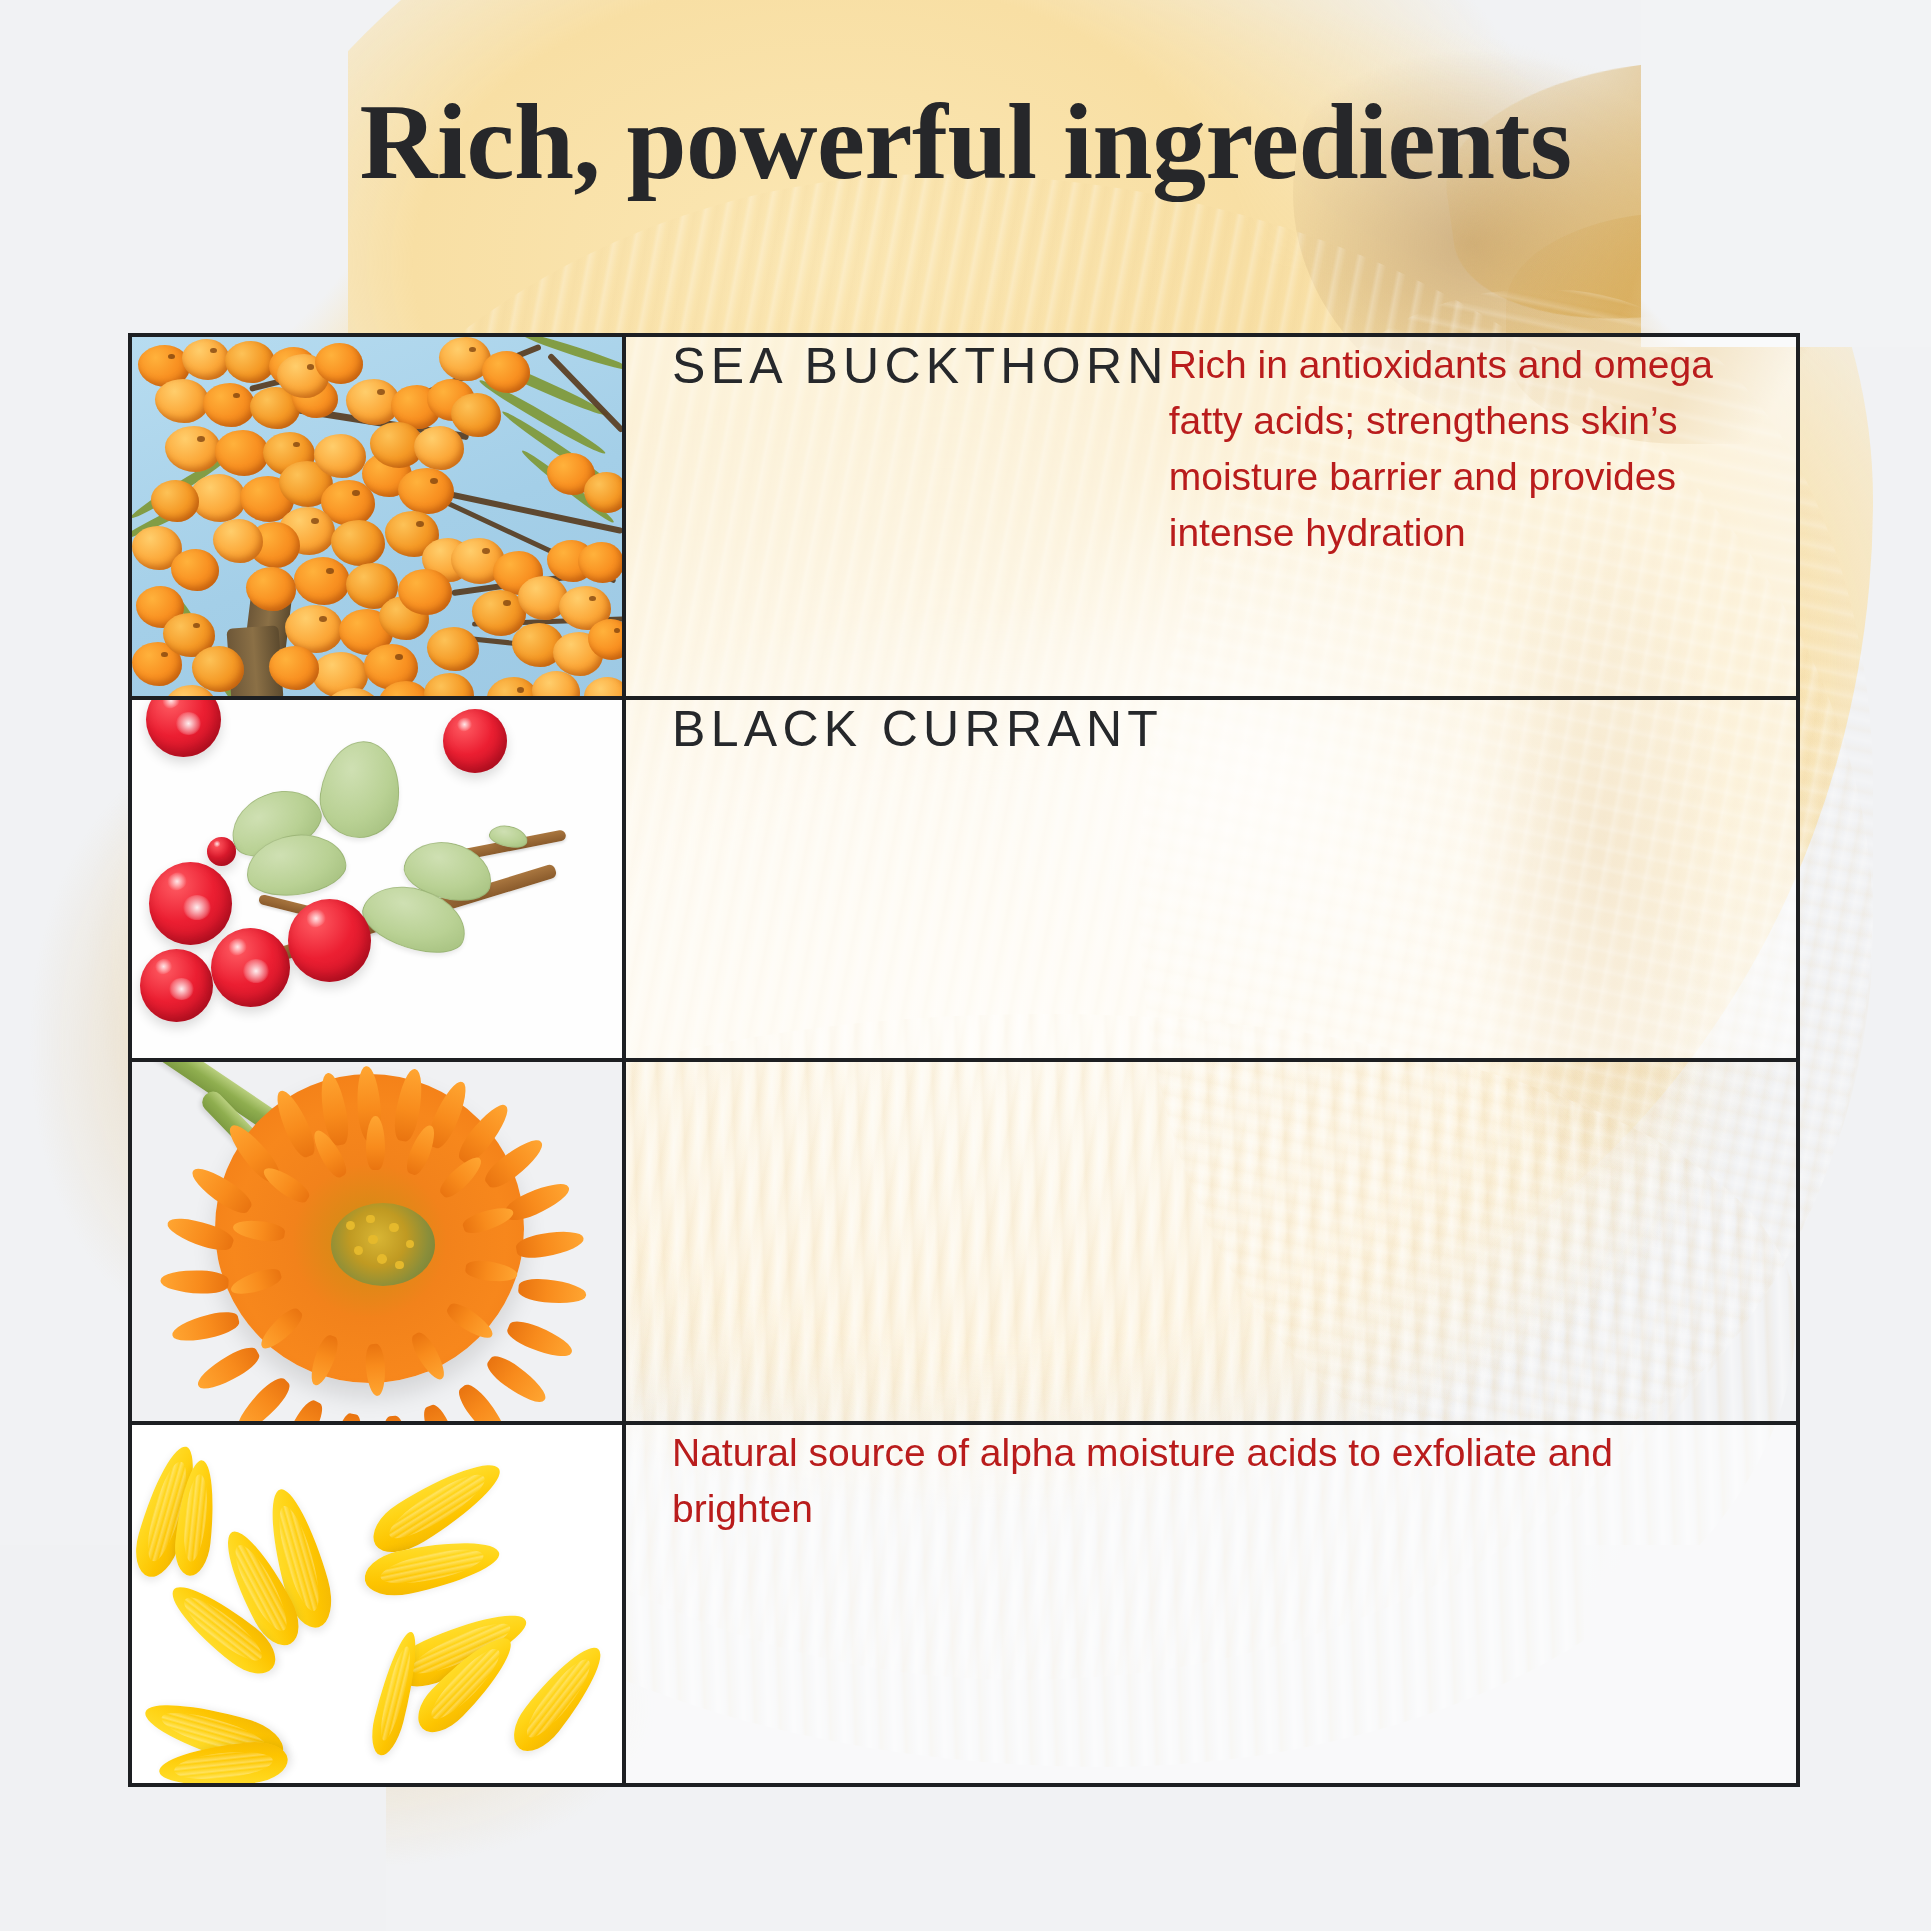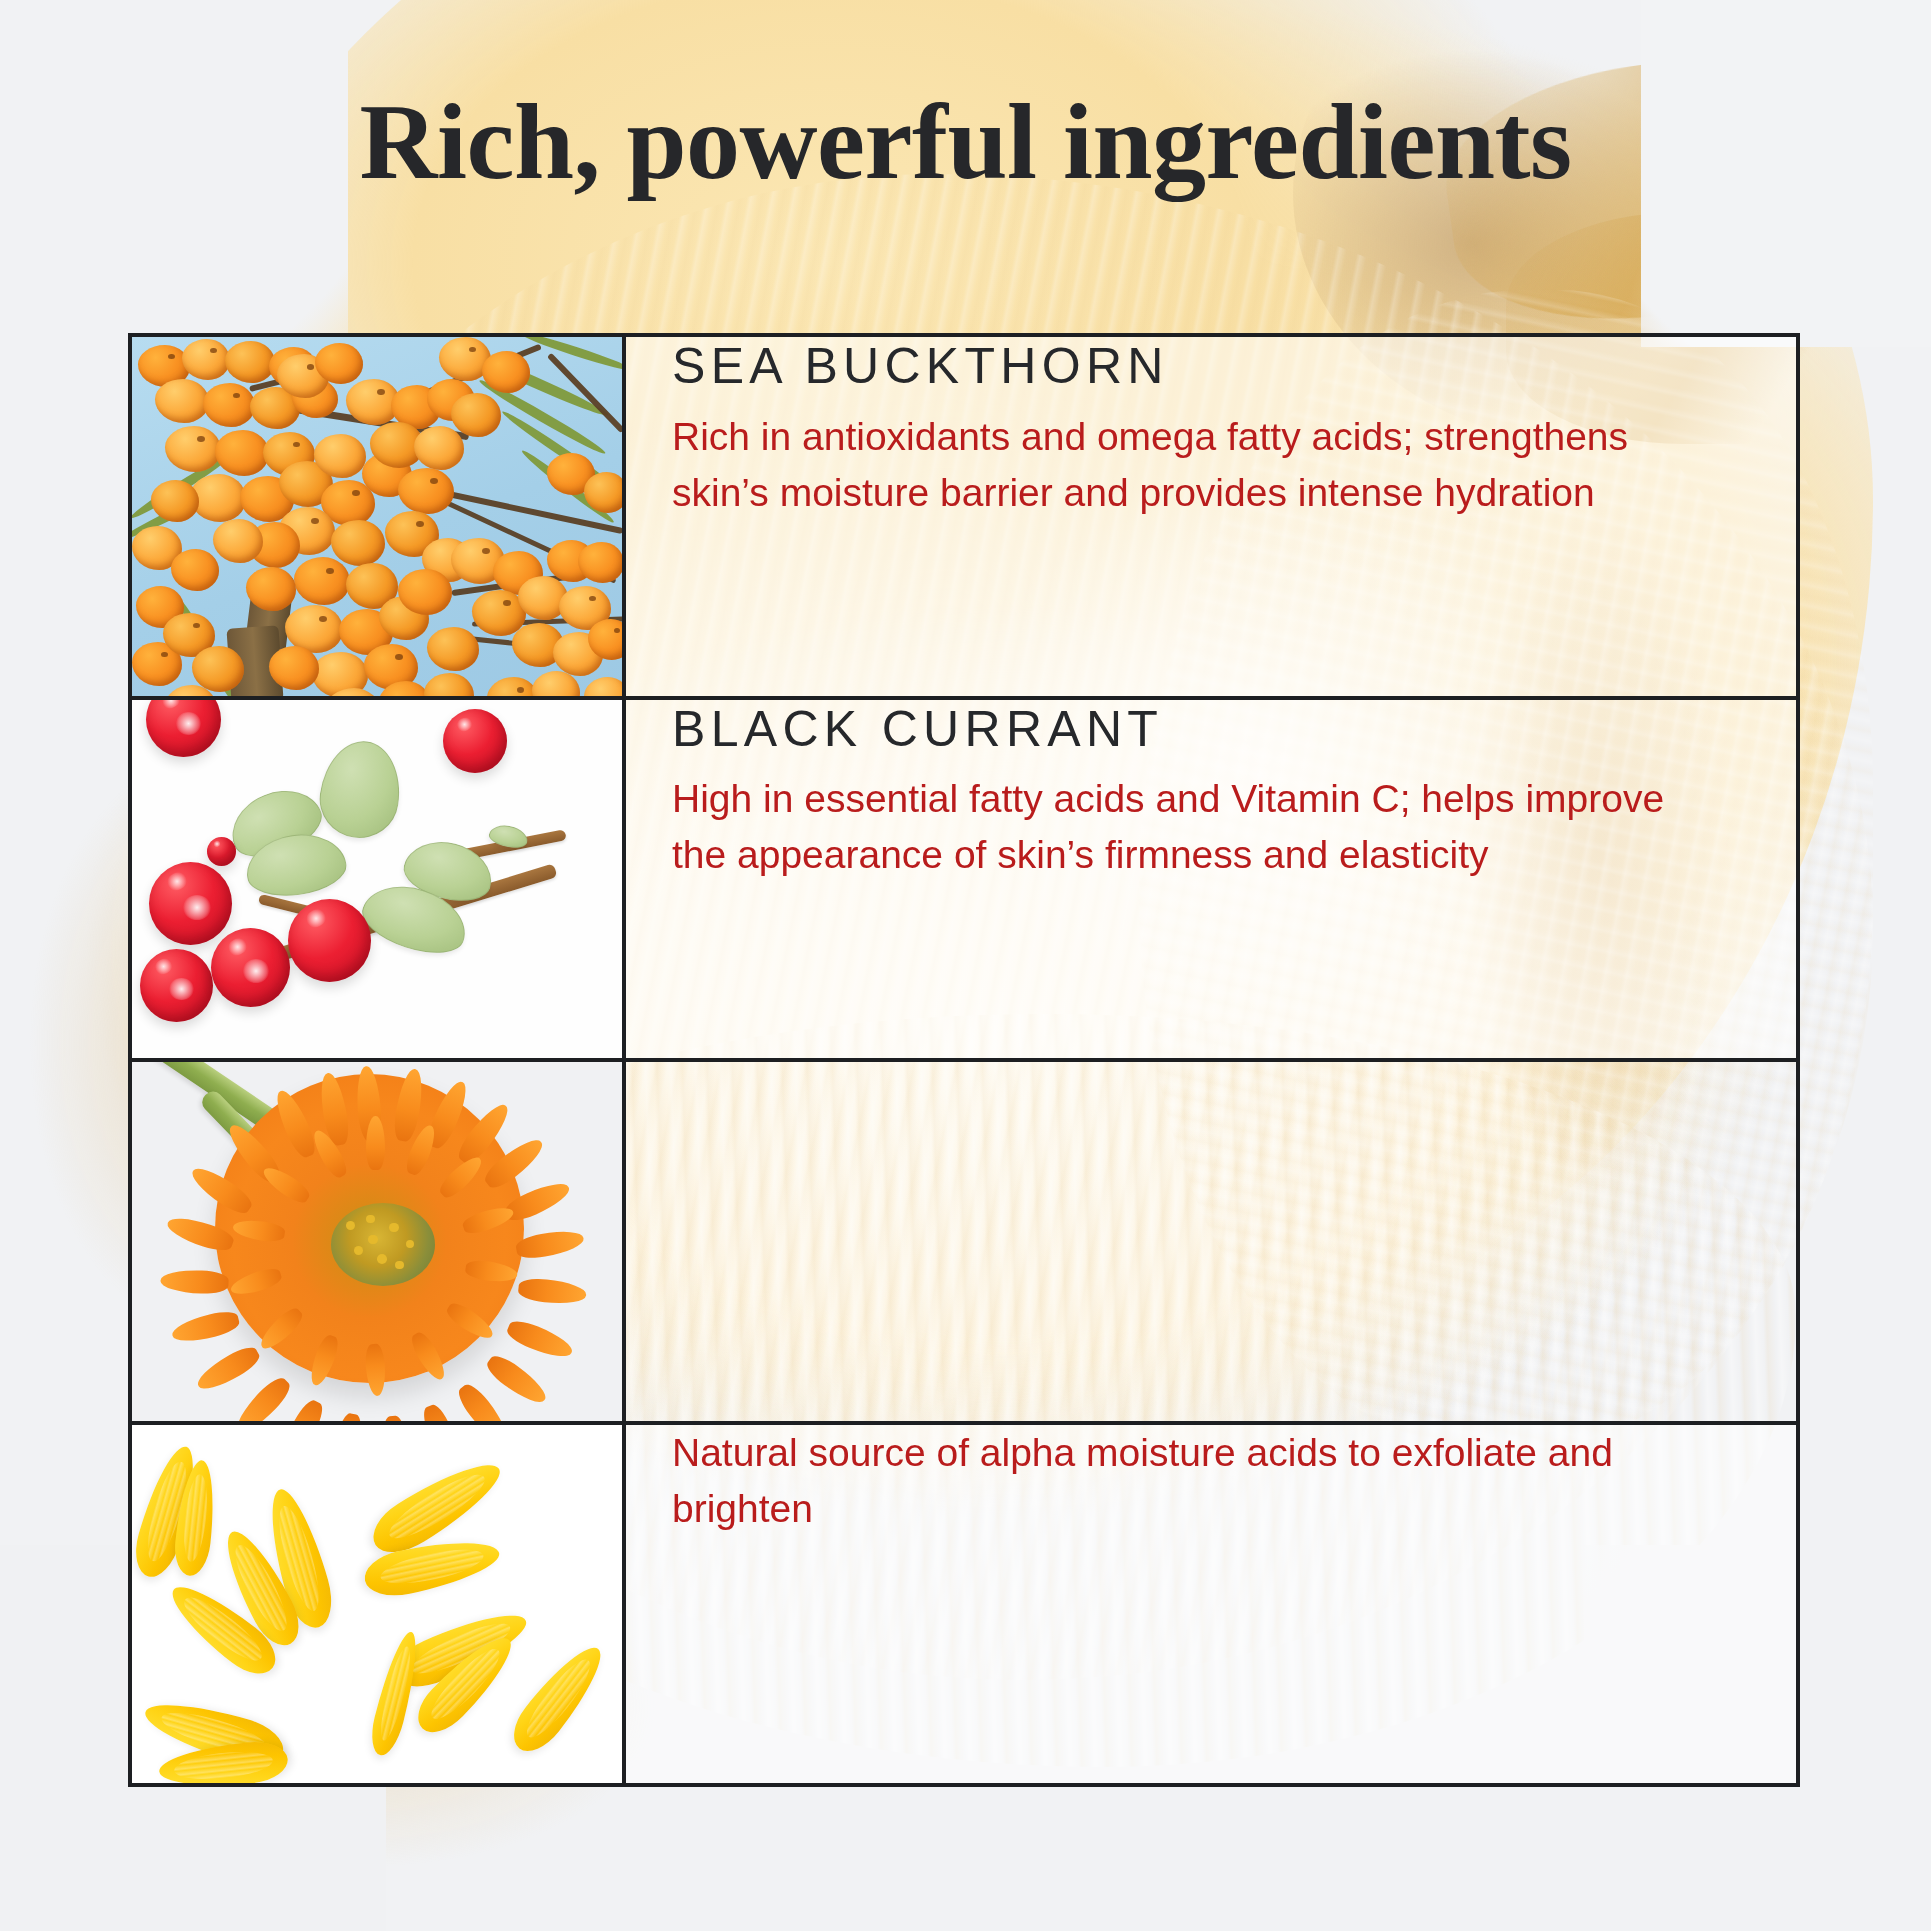--- a/index.html
+++ b/index.html
@@ -163,21 +163,21 @@
     width:494px;
     flex:0 0 494px;
     border-right:4.8px solid #1d1f22;
     position:relative;
     overflow:hidden;
   }
   .cell-text {
     flex:1 1 auto;
     position:relative;
     background:rgba(255,255,255,0.56);
-    display:flex; flex-direction:column; justify-content:flex-start;
+    display:flex; flex-direction:row; justify-content:flex-start;
     padding:0 46px 0 46px;
   }
   .ing-name {
     font-size:50px;
     font-weight:400;
     letter-spacing:5.3px;
     color:#26282b;
     margin-bottom:13.5px;
     white-space:nowrap;
   }
@@ -424,21 +424,20 @@
         <div class="spec"></div>
           <div class="bloom"></div>
         </div>
       <div class="red-berry" style="left:156px;top:199px;width:83px;height:83px;">
         <div class="spec"></div>
         </div>
     </div>
 
     <div class="cell-text">
       <div class="ing-name">BLACK  CURRANT</div>
-      <div class="ing-desc">High in essential fatty acids and Vitamin C; helps improve the appearance of skin’s firmness and elasticity</div>
     </div>
   </div>
 
   <div class="row">
     <div class="cell-image img-calendula">
       <div class="cal-stem" style="left:-9.7px;top:5.8px;width:174px;height:23px;transform:rotate(34deg);"></div>
       <div class="cal-stem" style="left:56px;top:64px;width:116px;height:21px;transform:rotate(46deg);"></div>
 
       <div class="cal-head" style="left:83px;top:11.6px;width:309px;height:309px;"></div>
 

